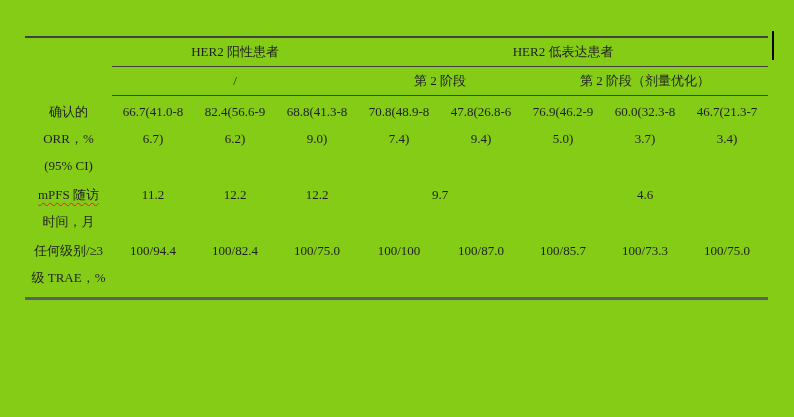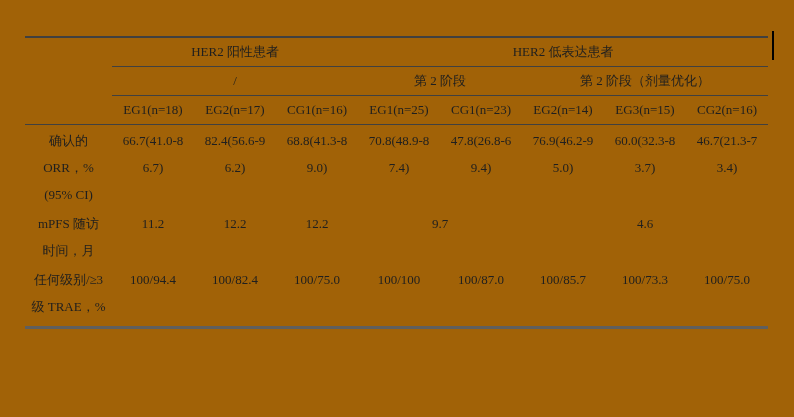--- a/index.html
+++ b/index.html
@@ -4,21 +4,21 @@
 <style>
   html,body{margin:0;padding:0;}
   body{
     width:794px;height:417px;
     background:#ffffff;
     font-family:"Liberation Serif","DejaVu Serif",serif;
     color:#1f1f1f;
     position:relative;
     overflow:hidden;
   }
-  .page{position:absolute;inset:0;background:#a16207;}
+  .page{position:absolute;inset:0;background:#84cc16;}
   table.tbl{
     position:absolute;left:25px;top:36px;
     width:743px;
     border-collapse:collapse;table-layout:fixed;
   }
   td{
     padding:0;margin:0;
     vertical-align:top;text-align:center;
     font-size:13px;line-height:27px;
     white-space:pre-line;
@@ -29,20 +29,21 @@
   .mid{border-bottom:1px solid #404040;}
   .bot{border-bottom:3px solid #5f5f5f;}
   .h28 td{height:28px;}
   .h80 td{height:80px;}
   .h54 td{height:54px;}
   .h27 td{height:27px;}
   .h60 td{height:60px;}
   tr.body td{padding-top:2px;}
   
   .sq{
+    text-decoration:underline;
     text-decoration-style:wavy;
     text-decoration-color:#e0251b;
     text-decoration-thickness:1px;
     text-underline-offset:3px;
   }
   .blockline{display:block;}
   .cursor{
     position:absolute;left:772px;top:31px;
     width:2px;height:29px;background:#000000;
   }
@@ -72,31 +73,20 @@
       <td colspan="5" class="top mid">HER2 低表达患者</td>
     </tr>
 
     <tr class="h28">
       <td></td>
       <td colspan="3" class="mid">/</td>
       <td colspan="2" class="mid">第 2 阶段</td>
       <td colspan="3" class="mid">第 2 阶段（剂量优化）</td>
     </tr>
 
-    <tr class="h28">
-      <td class="mid"></td>
-      <td class="mid">EG1(n=18)</td>
-      <td class="mid">EG2(n=17)</td>
-      <td class="mid">CG1(n=16)</td>
-      <td class="mid">EG1(n=25)</td>
-      <td class="mid">CG1(n=23)</td>
-      <td class="mid">EG2(n=14)</td>
-      <td class="mid">EG3(n=15)</td>
-      <td class="mid">CG2(n=16)</td>
-    </tr>
 
     <tr class="h80 body">
       <td>确认的
 ORR，%
 (95% CI)</td>
       <td>66.7(41.0-8
 6.7)</td>
       <td>82.4(56.6-9
 6.2)</td>
       <td>68.8(41.3-8

